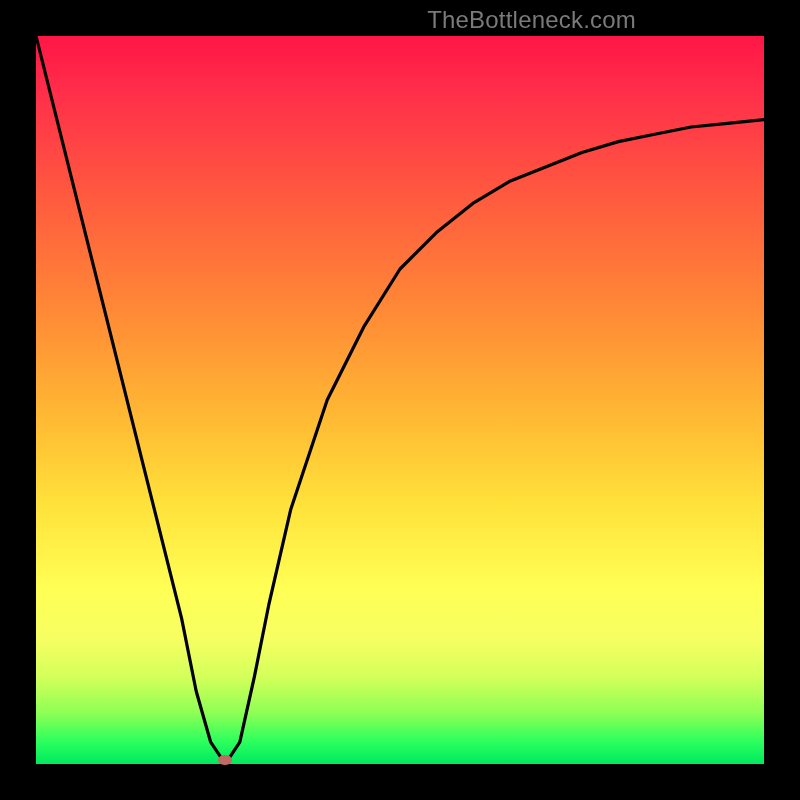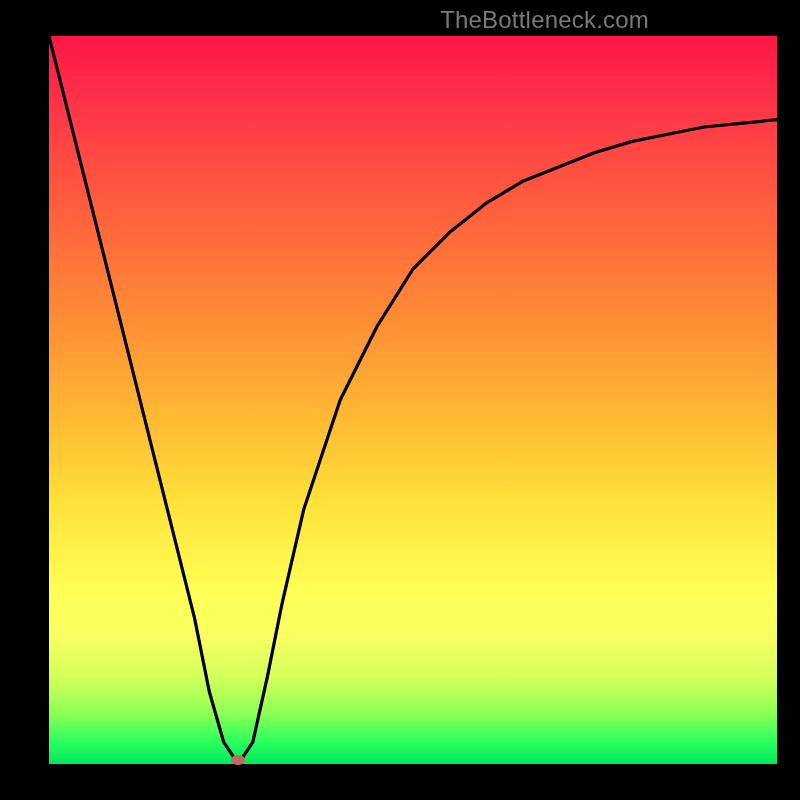--- a/index.html
+++ b/index.html
@@ -8,21 +8,21 @@
     width: 800px;
     height: 800px;
     background: #000;
     position: relative;
     font-family: Arial, Helvetica, sans-serif;
     overflow: hidden;
   }
   .frame {
     position: absolute;
     top: 0;
-    left: 13px;
+    left: 0;
     width: 664px;
     height: 800px;
     background: #000;
   }
   .plot-area {
     position: absolute;
     top: 36px;
     left: 36px;
     width: 728px;
     height: 728px;

